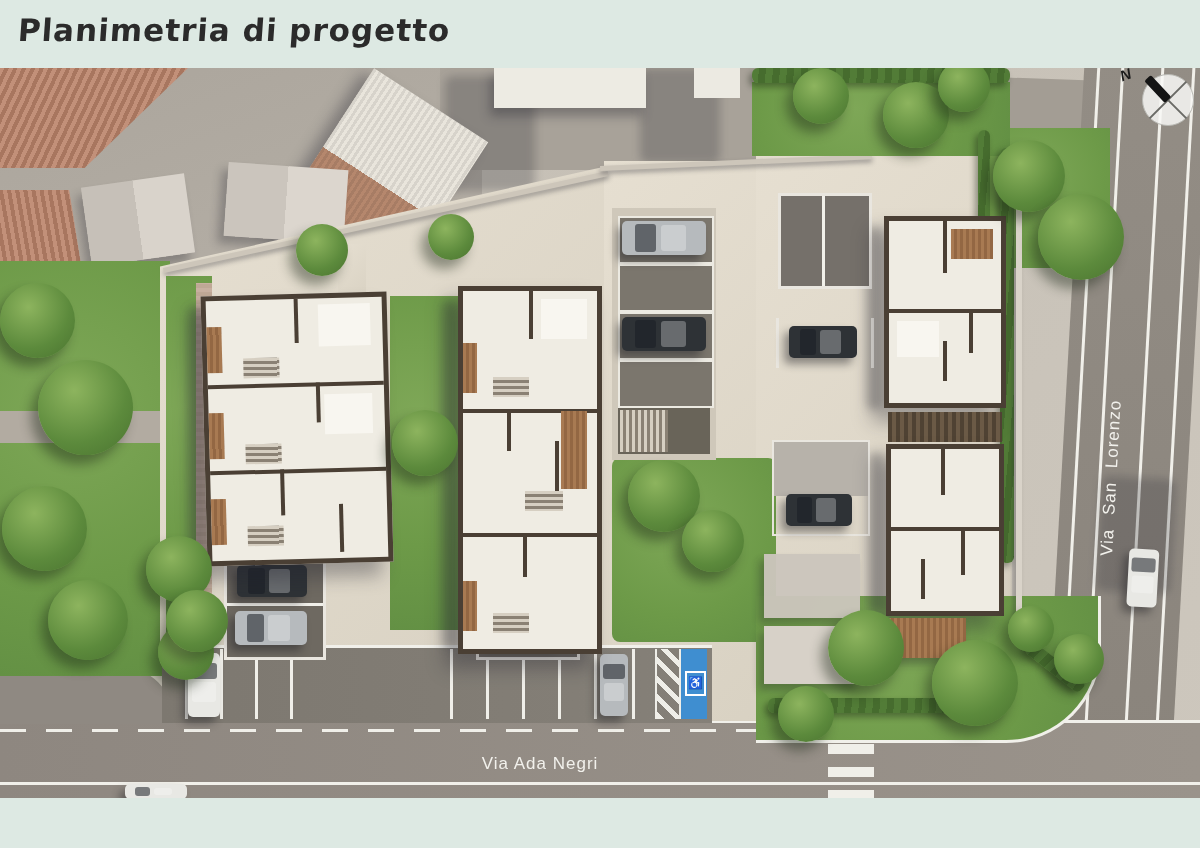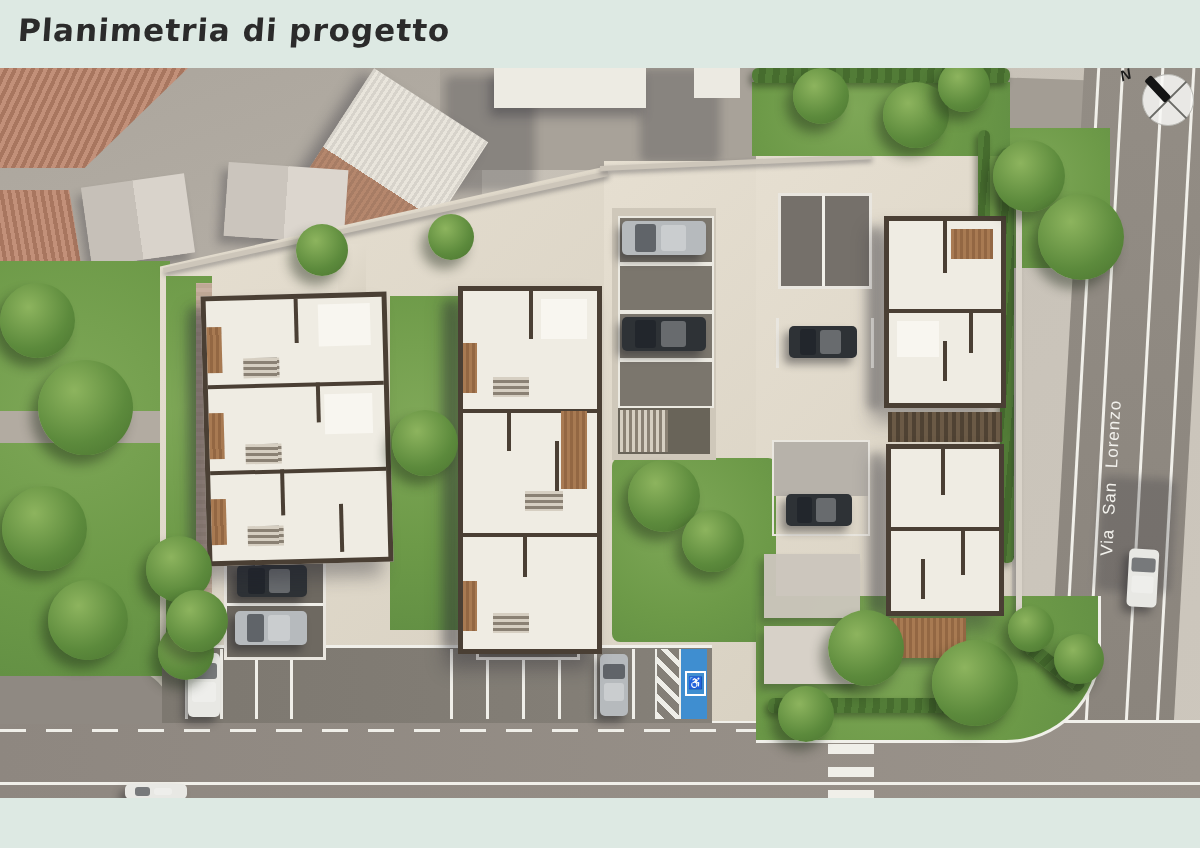--- a/index.html
+++ b/index.html
@@ -80,20 +80,21 @@
       <div class="road-label" style="position:absolute;left:40px;top:300px;height:200px;writing-mode:vertical-rl;transform:rotate(180deg);word-spacing:8px;">Via San Lorenzo</div>
       <div class="car v white" style="left:72px;top:491px;width:30px;height:58px;"></div>
     </div>
 
     <div class="g" style="left:0;top:652px;width:1200px;height:78px;
          background:linear-gradient(90deg,#8e8780,#9a938b);">
       <div class="wl" style="left:0;top:0;width:1200px;height:3px;"></div>
       <div class="g" style="left:0;top:9px;width:860px;height:3px;
            background:repeating-linear-gradient(90deg,#f0efe9 0 26px,transparent 26px 46px);"></div>
       <div class="wl" style="left:0;top:62px;width:1200px;height:3px;"></div>
+      <div class="road-label" style="position:absolute;left:430px;top:34px;width:220px;text-align:center;">Via Ada Negri</div>
       <div class="g" style="left:828px;top:24px;width:46px;height:54px;
            background:repeating-linear-gradient(180deg,#f0efe9 0 10px,transparent 10px 23px);"></div>
       <div class="car h white" style="left:125px;top:64px;width:62px;height:15px;"></div>
     </div>
     <div class="g" style="left:0;top:598px;width:174px;height:58px;background:#8f8982;border-top-right-radius:55px;"></div>
 
     <div class="lawn" style="left:0;top:193px;width:170px;height:415px;"></div>
     <div class="g" style="left:0;top:343px;width:214px;height:32px;background:#b2aba1;"></div>
 
     <div class="cream" style="left:160px;top:93px;width:470px;height:502px;

